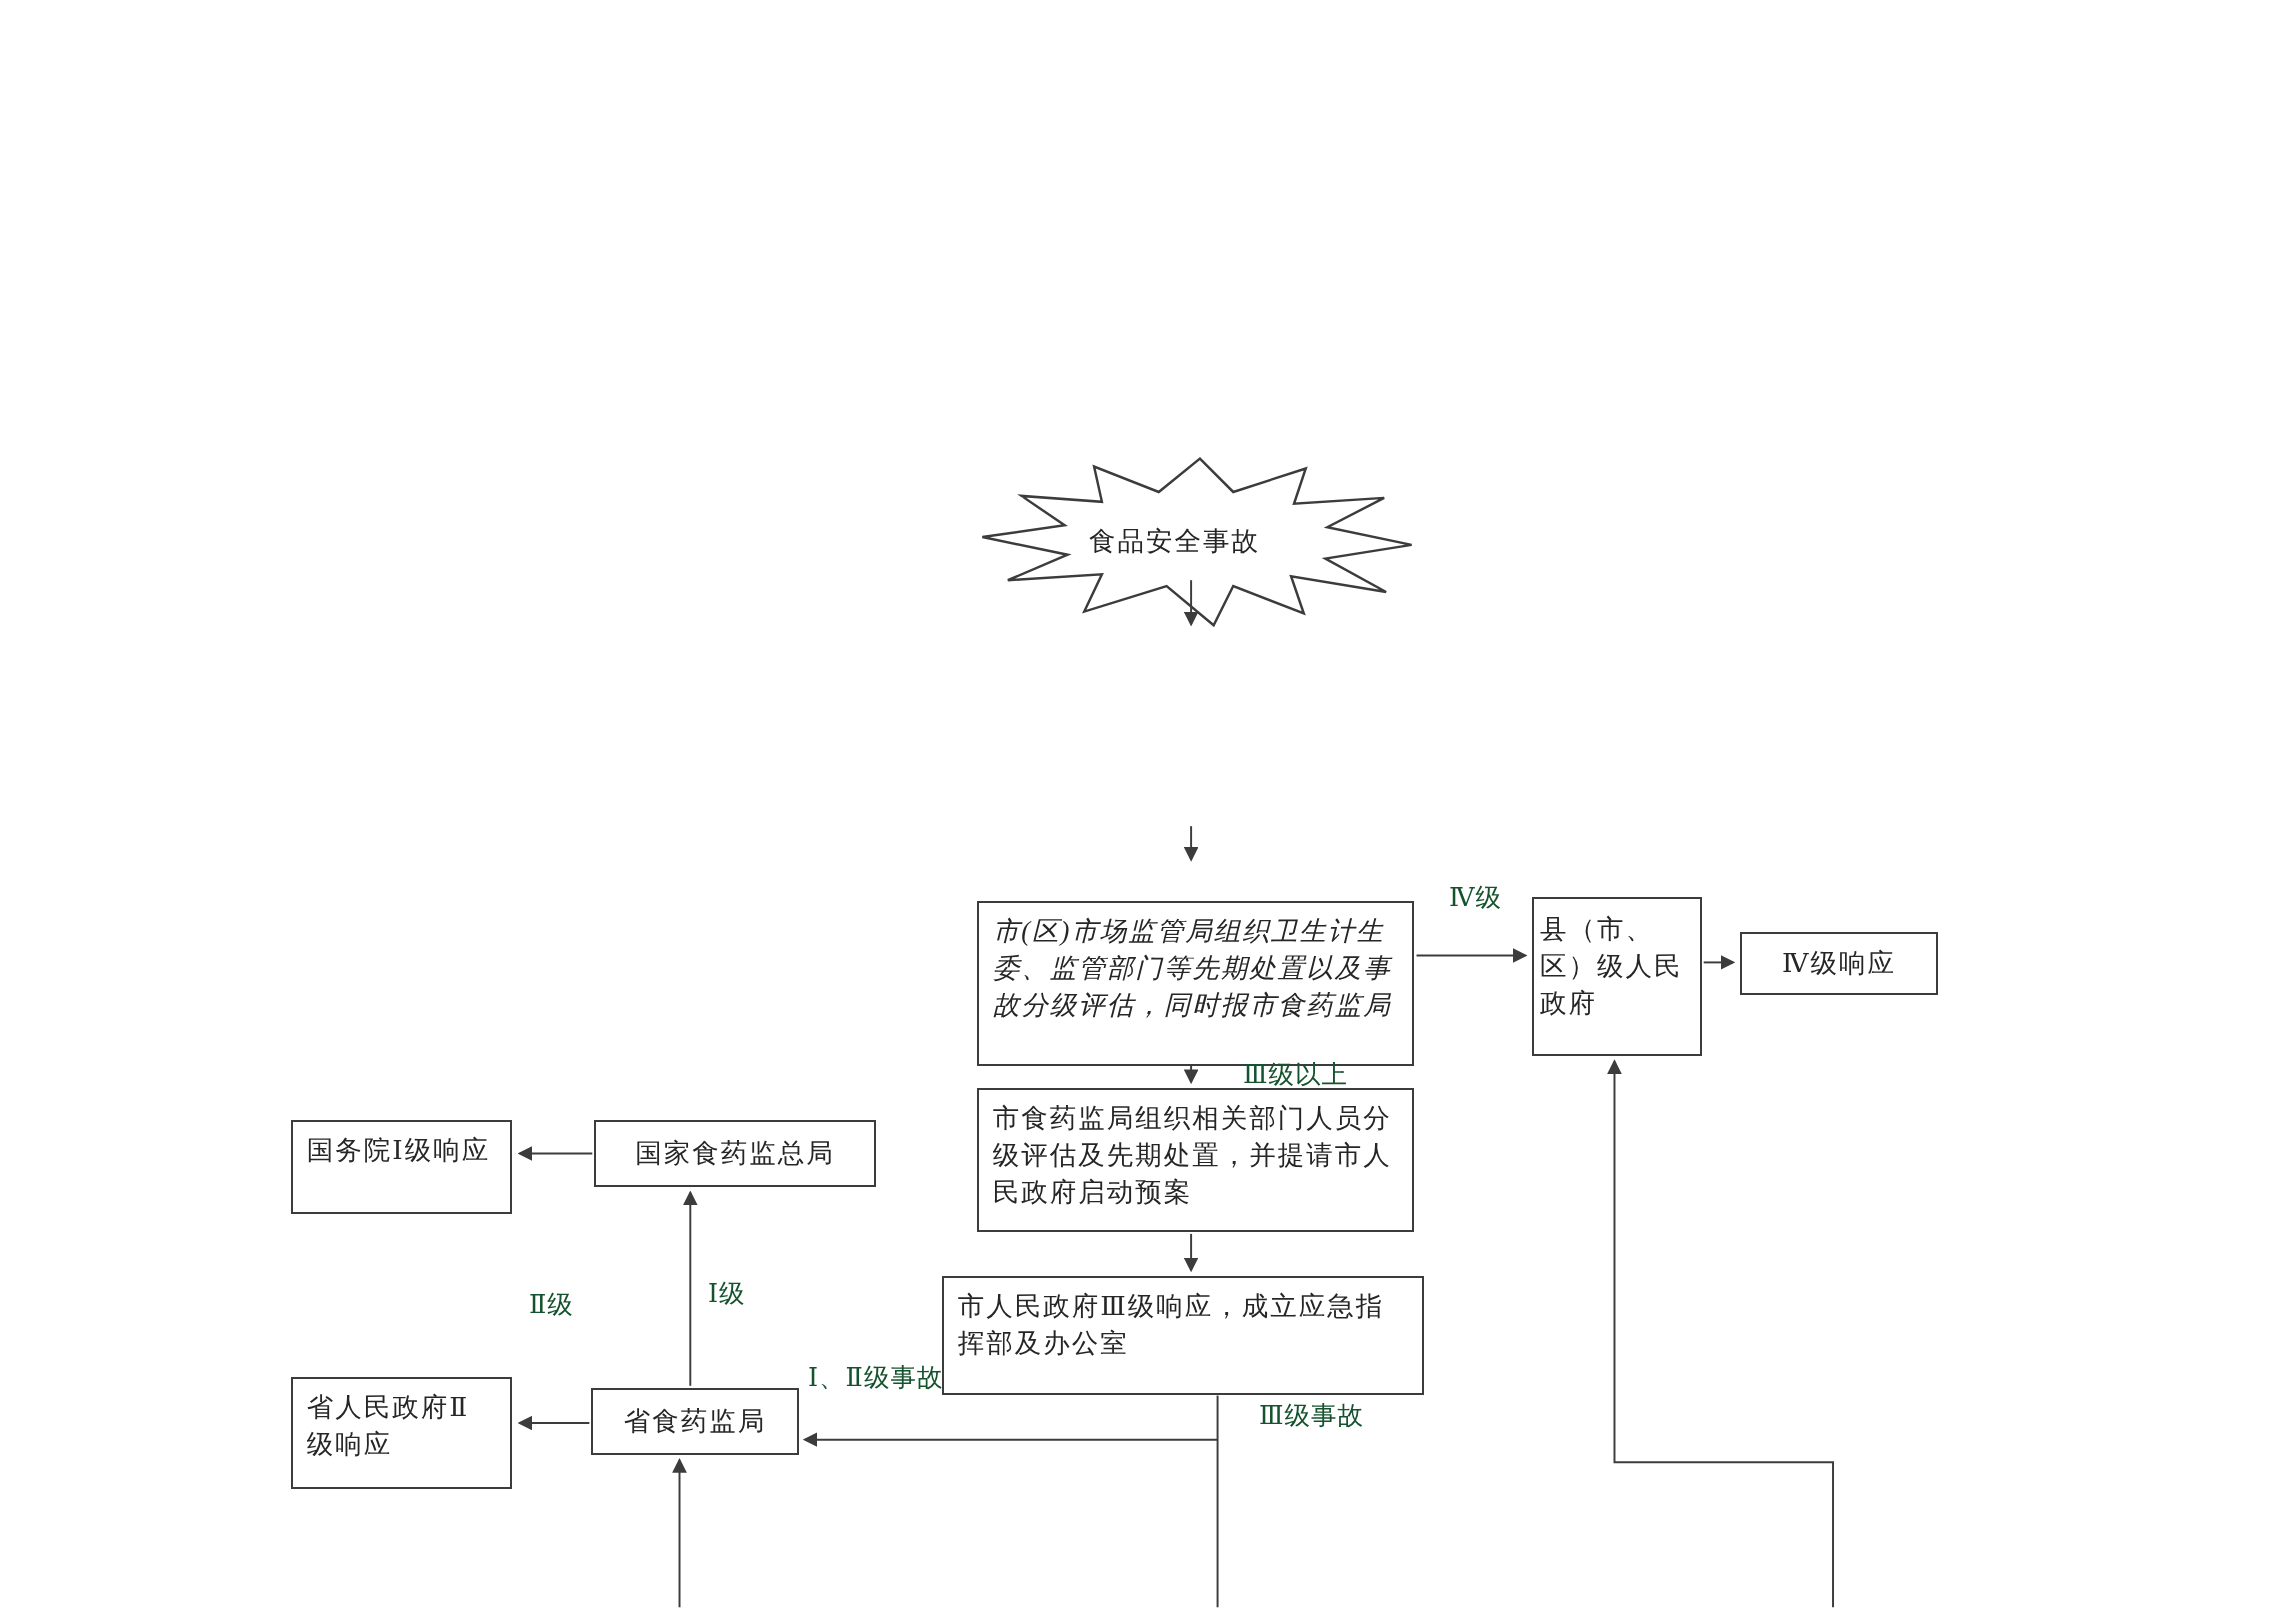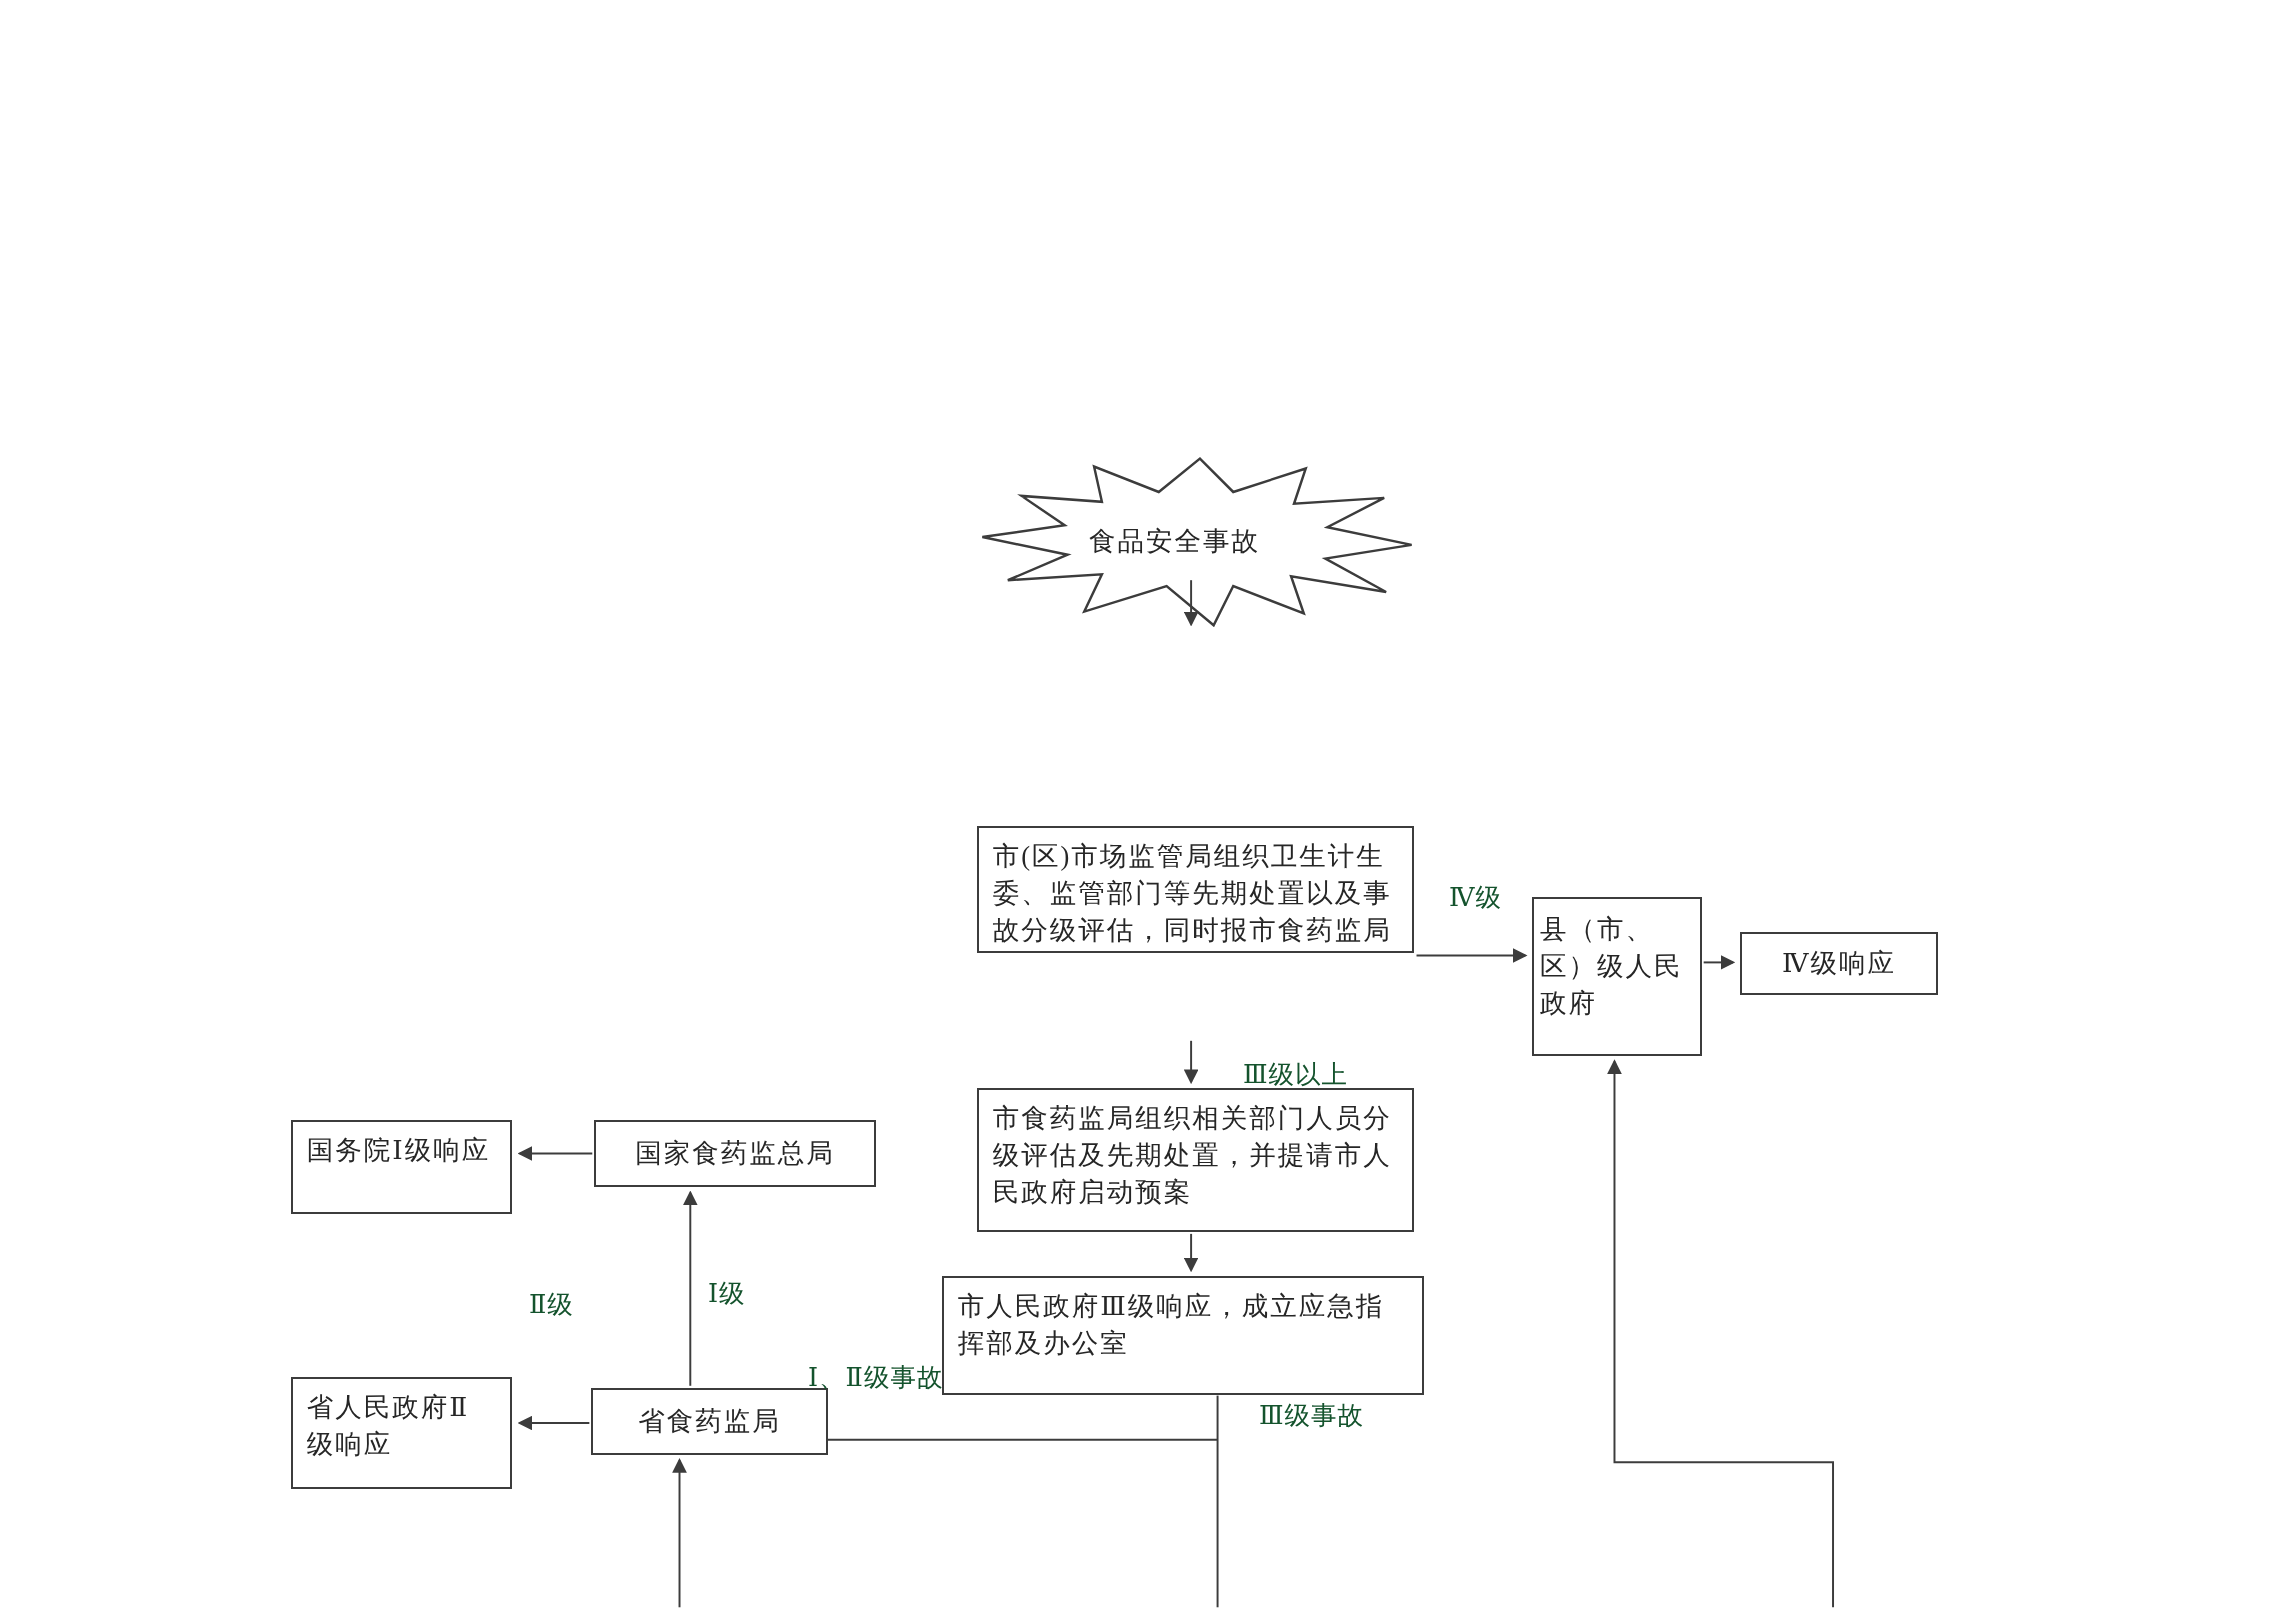--- a/index.html
+++ b/index.html
@@ -41,35 +41,35 @@
       <line x1="1242" y1="1424" x2="1242" y2="1640"></line>
       <line x1="1242" y1="1469" x2="821" y2="1469" marker-end="url(#arr)"></line>
       <polyline points="1870,1640 1870,1492 1647,1492 1647,1083" marker-end="url(#arr)"></polyline>
       <line x1="693" y1="1640" x2="693" y2="1490" marker-end="url(#arr)"></line>
     </g>
   </svg>
 
   <div class="burst-label">食品安全事故</div>
 
 
-  <div class="box" style="left:977px;top:826px;width:437px;height:127px;padding:9.8px 13.7px;">市(区)市场监管局组织卫生计生委、监管部门等先期处置以及事故分级评估，同时报市食药监局</div>
+  <div class="box" style="left:977px;top:901px;width:437px;height:165px;padding:9.8px 13.7px;font-style:italic;">市(区)市场监管局组织卫生计生委、监管部门等先期处置以及事故分级评估，同时报市食药监局</div>
 
   <div class="box" style="left:1532px;top:897px;width:170px;height:159px;padding-left:6px;">县（市、区）级人民政府</div>
 
   <div class="box center" style="left:1740px;top:932px;width:198px;height:63px;">Ⅳ级响应</div>
 
   <div class="box" style="left:977px;top:1088px;width:437px;height:144px;padding:9.8px 13.7px;">市食药监局组织相关部门人员分级评估及先期处置，并提请市人民政府启动预案</div>
 
   <div class="box" style="left:942px;top:1276px;width:482px;height:119px;padding:9.8px 13.7px;">市人民政府Ⅲ级响应，成立应急指挥部及办公室</div>
 
   <div class="box" style="left:291px;top:1120px;width:221px;height:94px;padding:9.8px 13.7px;">国务院Ⅰ级响应</div>
 
   <div class="box center" style="left:594px;top:1120px;width:282px;height:67px;">国家食药监总局</div>
 
-  <div class="box center" style="left:591px;top:1388px;width:237px;height:67px;">省食药监局</div>
+  <div class="box center" style="left:591px;top:1388px;width:208px;height:67px;">省食药监局</div>
 
   <div class="box" style="left:291px;top:1377px;width:221px;height:112px;padding:9.8px 13.7px;">省人民政府Ⅱ级响应</div>
 
   <div class="lbl" style="left:1449px;top:880px;">Ⅳ级</div>
 
   <div class="lbl" style="left:1221px;top:1057px;margin-left:22px;">Ⅲ级以上</div>
 
   <div class="lbl" style="left:708px;top:1276px;">Ⅰ级</div>
 
   <div class="lbl" style="left:529px;top:1287px;">Ⅱ级</div>

